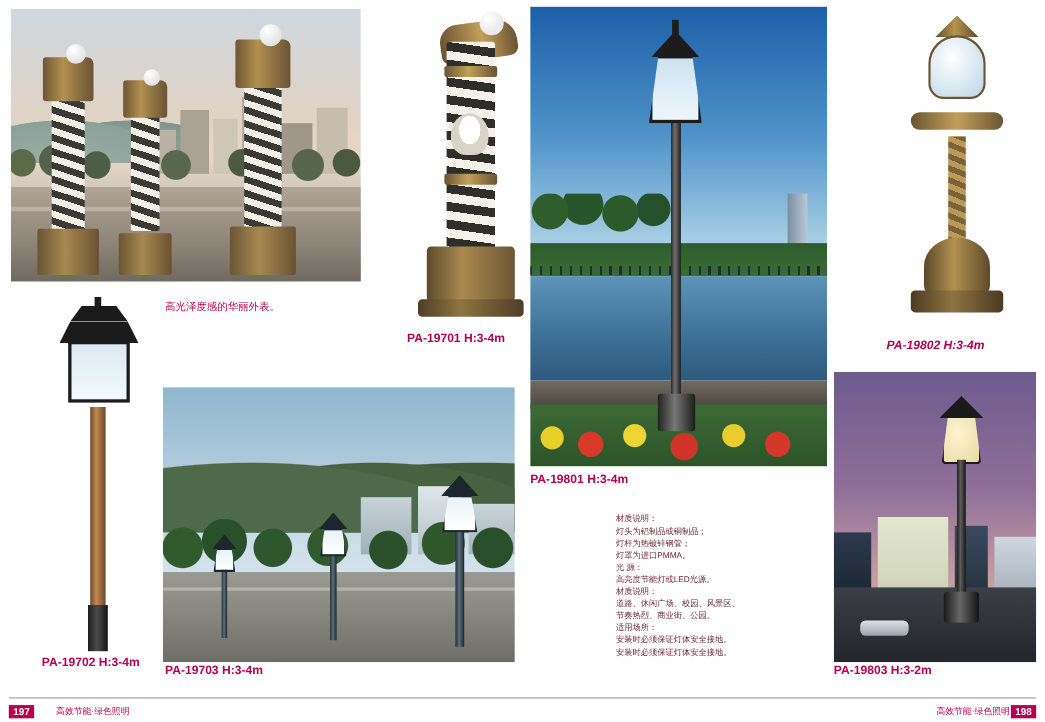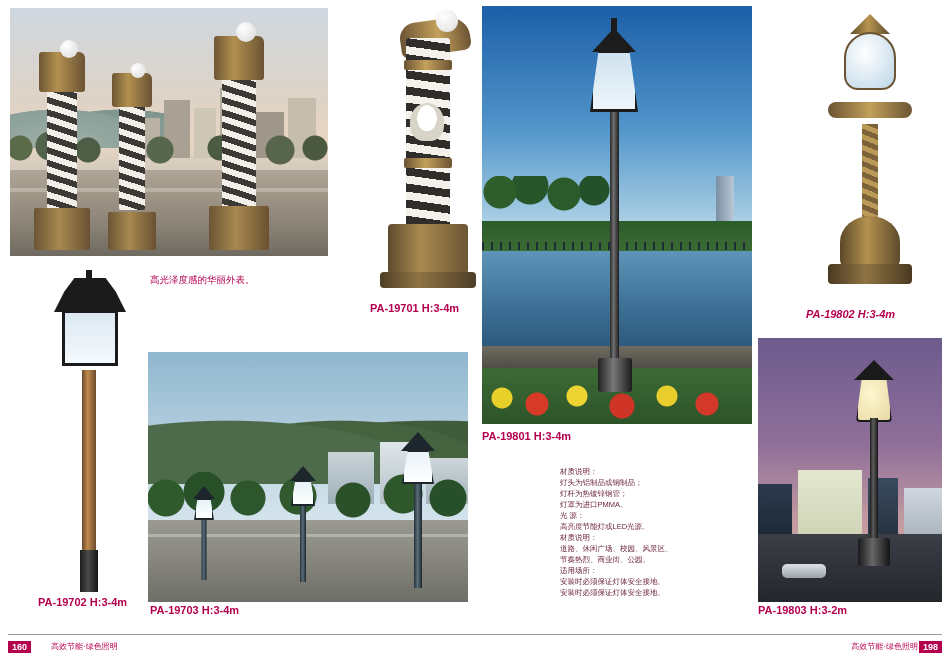--- a/index.html
+++ b/index.html
@@ -404,19 +404,19 @@
     <div class="row">材质说明：</div>
     <div class="row">道路、休闲广场、校园、风景区、</div>
     <div class="row">节奏热烈、商业街、公园。</div>
     <div class="row">适用场所：</div>
     <div class="row">安装时必须保证灯体安全接地。</div>
     <div class="row">安装时必须保证灯体安全接地。</div>
   </div>
 
   <div class="footline"></div>
   <div class="footbar">
-    <div class="pagenum" id="pg-left">160</div>
+    <div class="pagenum" id="pg-left">197</div>
     <div class="footnote" id="note-left">高效节能·绿色照明</div>
     <div class="pagenum" id="pg-right">198</div>
     <div class="footnote" id="note-right">高效节能·绿色照明</div>
   </div>
 
 </div>
 
 </body></html>

